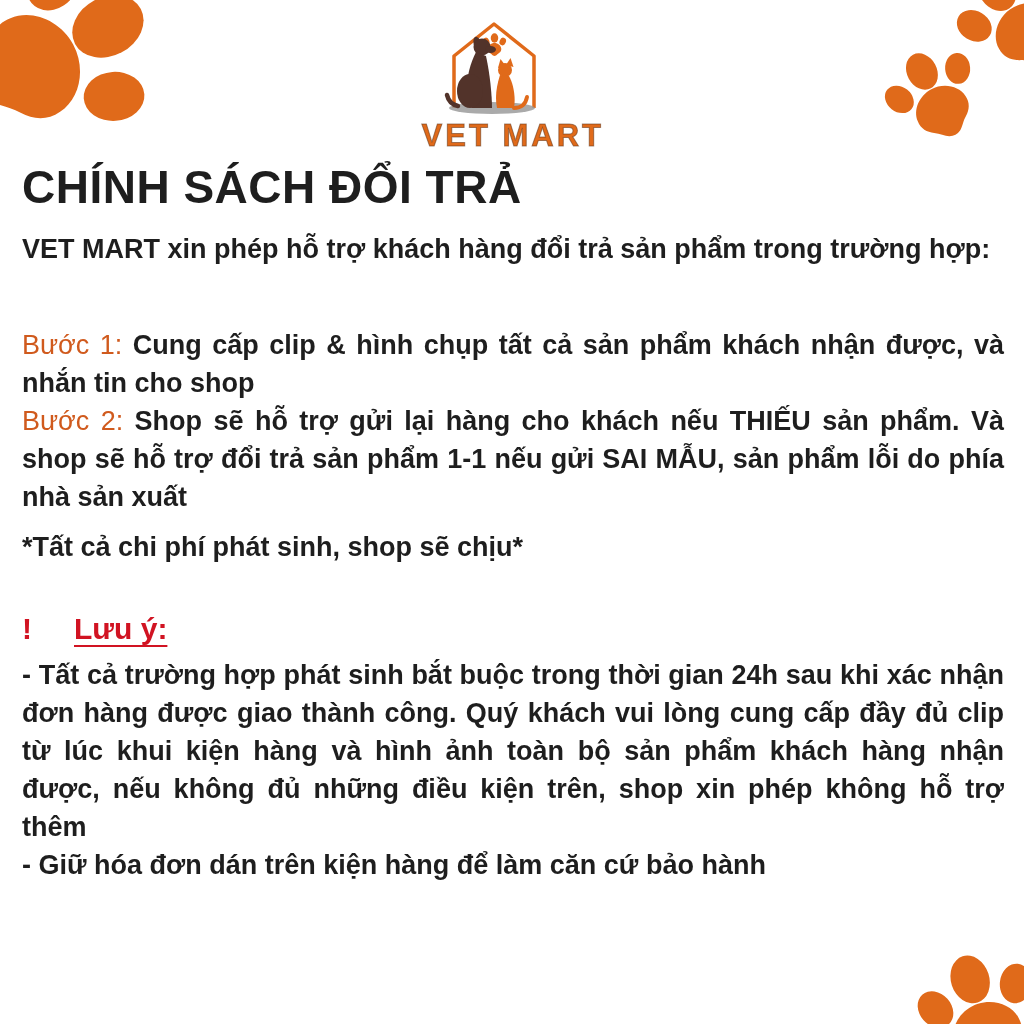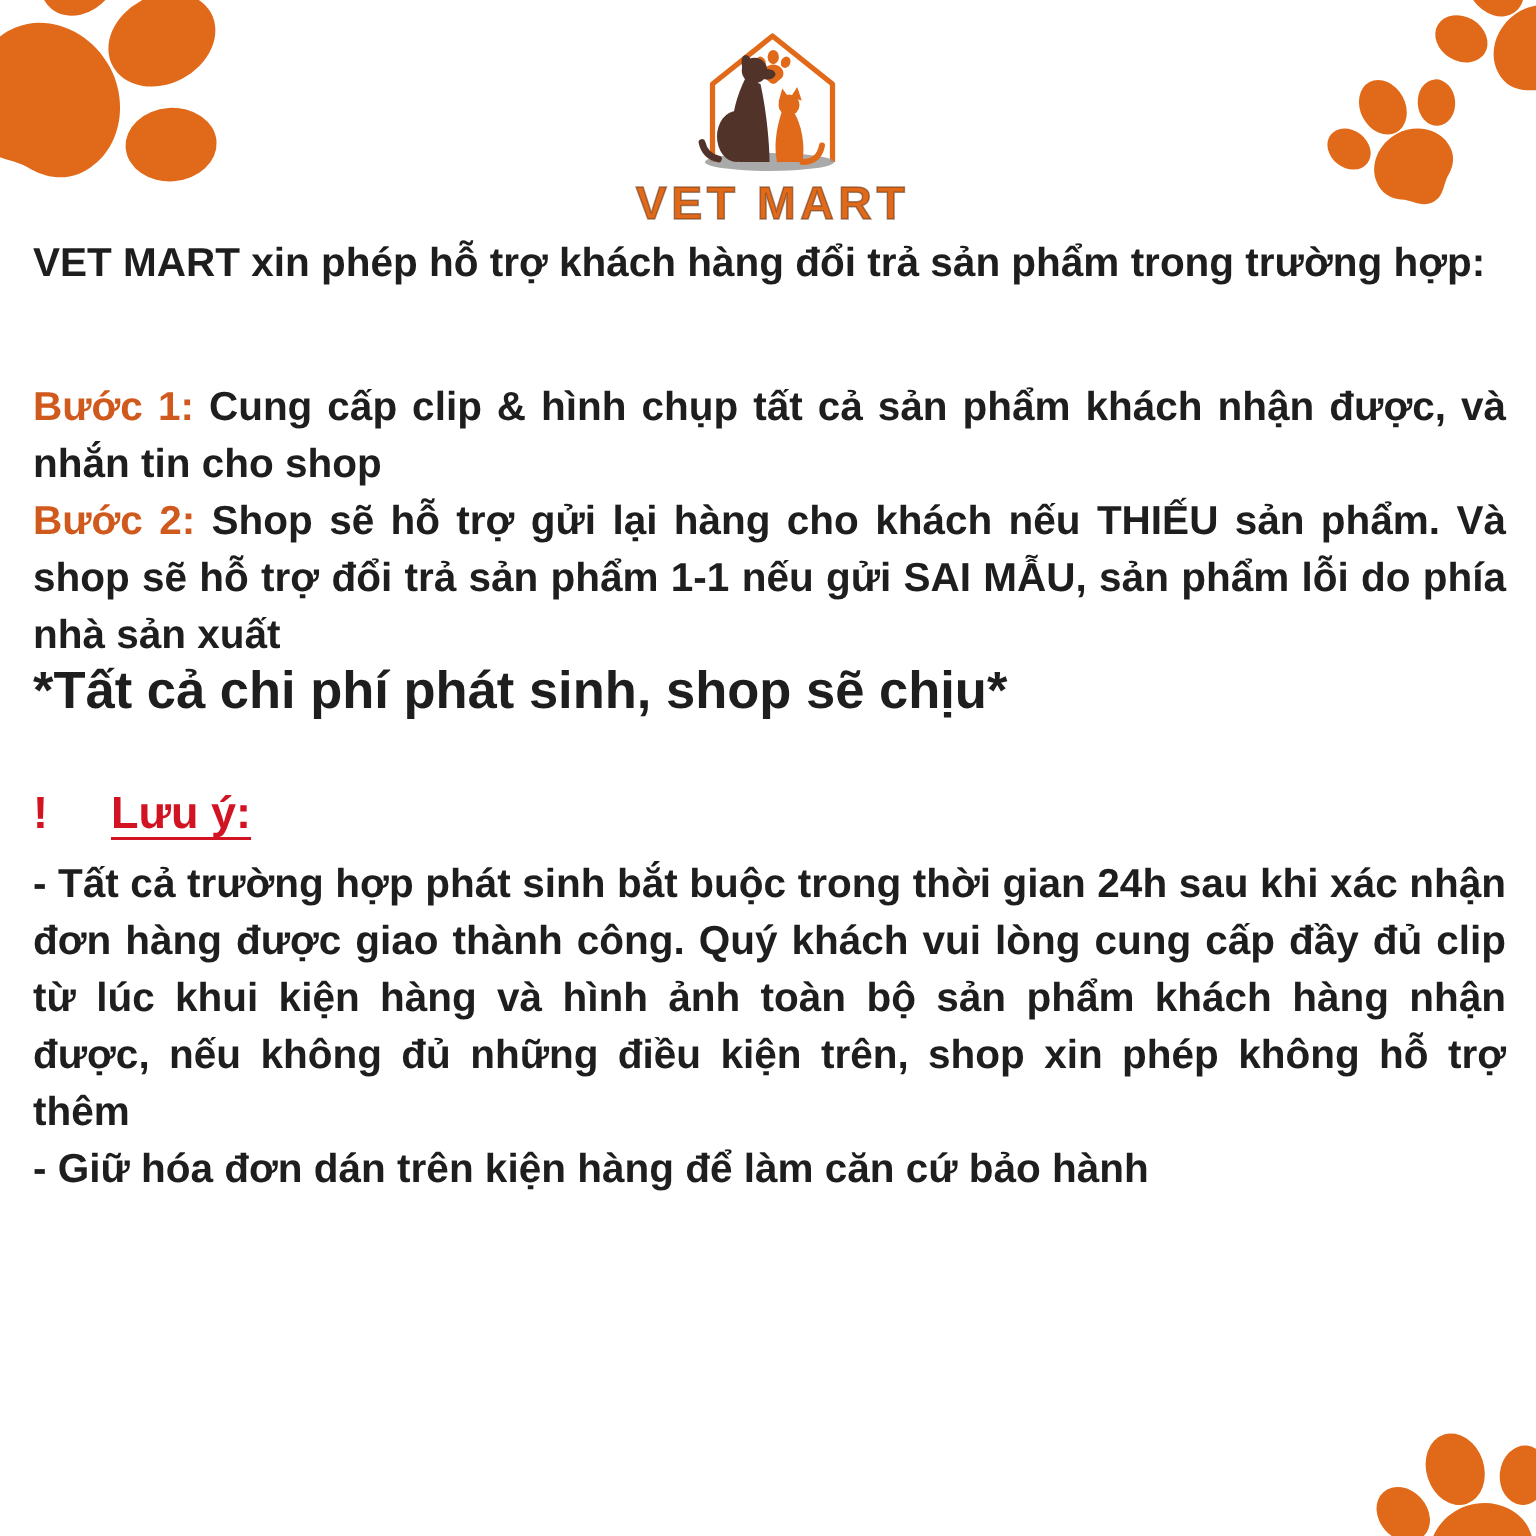--- a/index.html
+++ b/index.html
@@ -10,33 +10,33 @@
   html,body{background:#ffffff;}
   .poster{
     position:relative;width:1024px;height:1024px;background:#ffffff;
     overflow:hidden;font-family:"Liberation Sans",sans-serif;color:var(--ink);
   }
   .paw{position:absolute;fill:var(--orange);}
   .paw-top-left{left:-42px;top:-44px;width:196px;height:196px;transform:rotate(62deg);}
   .paw-top-right-corner{right:-52px;top:-40px;width:118px;height:118px;transform:rotate(-35deg);}
   .paw-top-right-full{left:886px;top:48px;width:100px;height:100px;transform:rotate(-28deg);}
   .paw-bottom-right{left:918px;top:952px;width:128px;height:128px;transform:rotate(-18deg);}
-  .logo{position:absolute;left:405px;top:16px;width:220px;text-align:center;}
+  .logo{position:absolute;left:384px;top:16px;width:220px;text-align:right;}
   .logo-art{width:126px;height:106px;margin:0 auto;display:block;}
   .logo-word{
     margin-top:-4px;font-size:31px;font-weight:bold;letter-spacing:3px;
     color:var(--orange);-webkit-text-stroke:1px rgba(96,52,26,.55);
     font-family:"Liberation Sans",sans-serif;
   }
   .content{position:absolute;left:22px;right:20px;top:160px;}
   .title{font-size:46px;font-weight:bold;letter-spacing:.5px;margin-bottom:20px;}
   .subtitle{font-size:27px;font-weight:600;margin-bottom:61px;}
   .para{font-size:27px;font-weight:600;line-height:38px;text-align:justify;}
-  .step-label{color:var(--orange2);font-weight:bold;}
-  .cost-note{font-size:35px;font-weight:600;line-height:38px;}
+  .step-label{color:var(--orange2);font-weight:normal;}
+  .cost-note{font-size:27px;font-weight:600;line-height:38px;margin-top:12px;}
   .warning{margin-top:46px;margin-bottom:10px;font-size:30px;font-weight:bold;color:var(--red);}
   .warning .mark{margin-right:10px;}
   .warning .label{text-decoration:underline;text-underline-offset:6px;text-decoration-thickness:2px;margin-left:32px;}
   .note-item{font-size:27px;font-weight:600;line-height:38px;text-align:justify;}
 </style>
 </head>
 <body>
 
 <div class="poster">
 
@@ -87,20 +87,21 @@
         <path d="M64,52 L66.5,43 L71,49 Z"></path>
         <path d="M72,49 L76.5,42 L79.5,51 Z"></path>
         <circle cx="71" cy="54" r="7"></circle>
         <path d="M66,59 C62,72 61,82 63,92 L80,92 C82,80 79,67 75,60 Z"></path>
       </g>
     </svg>
     <div class="logo-word">VET MART</div>
   </div>
 
   <div class="content">
+    <div class="title">CHÍNH SÁCH ĐỔI TRẢ</div>
     <div class="subtitle">VET MART xin phép hỗ trợ khách hàng đổi trả sản phẩm trong trường hợp:</div>
 
     <p class="para"><span class="step-label">Bước 1:</span> <span>Cung cấp clip &amp; hình chụp tất cả sản phẩm khách nhận được, và nhắn tin cho shop</span></p>
     <p class="para"><span class="step-label">Bước 2:</span> <span>Shop sẽ hỗ trợ gửi lại hàng cho khách nếu THIẾU sản phẩm. Và shop sẽ hỗ trợ đổi trả sản phẩm 1-1 nếu gửi SAI MẪU, sản phẩm lỗi do phía nhà sản xuất</span></p>
     <p class="cost-note">*Tất cả chi phí phát sinh, shop sẽ chịu*</p>
 
     <div class="warning">
       <span class="mark">!</span><span class="label">Lưu ý:</span>
     </div>
 

